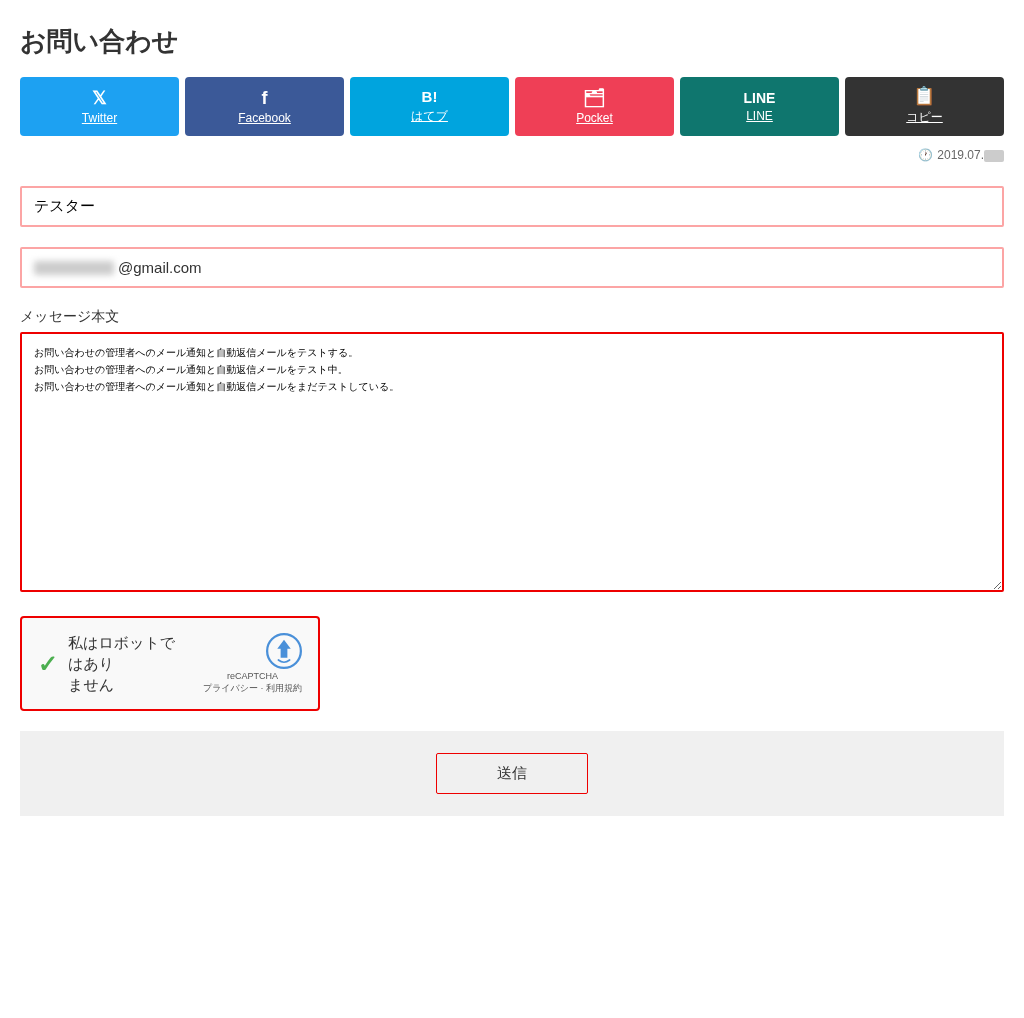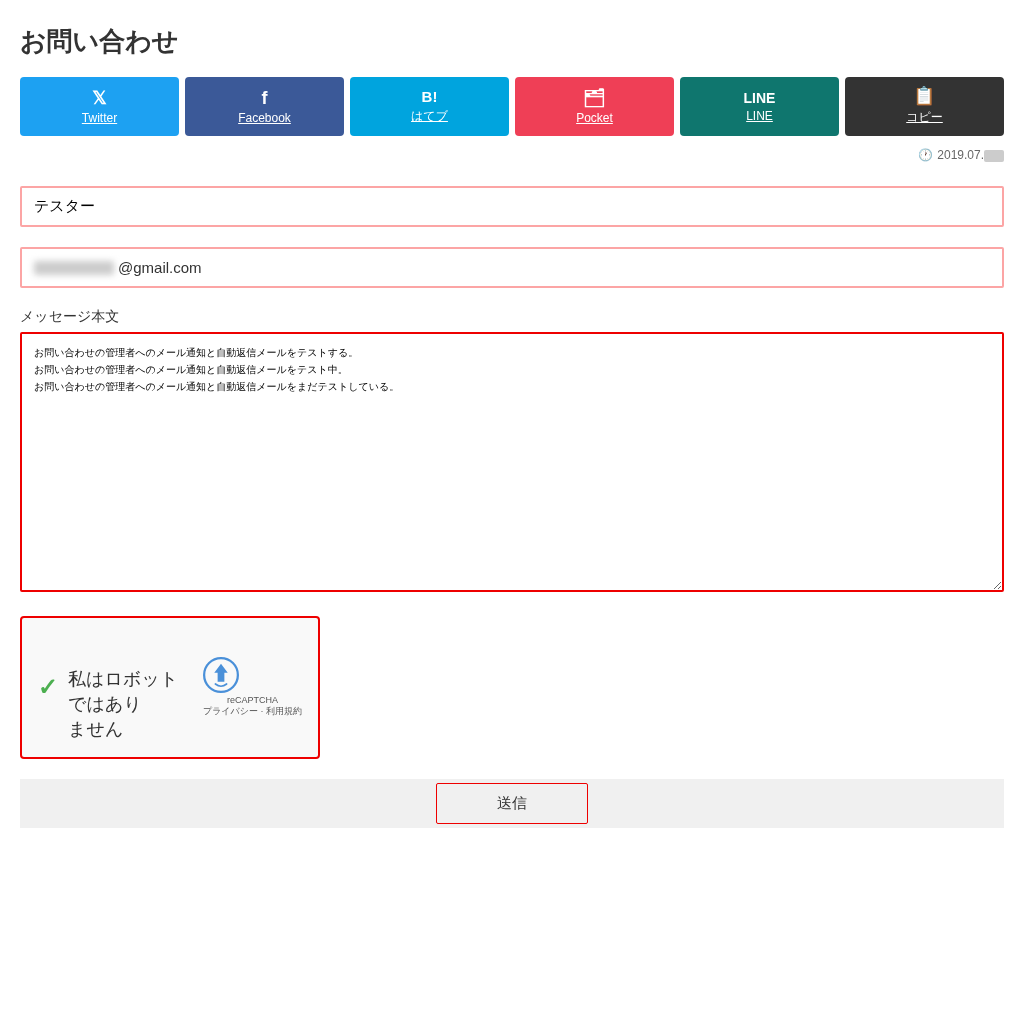--- a/index.html
+++ b/index.html
@@ -128,48 +128,47 @@
       flex: 1;
     }
 
     .checkmark {
       color: #4caf50;
       font-size: 24px;
       font-weight: bold;
     }
 
     .recaptcha-text {
-      font-size: 18px;
+      font-size: 15px;
       color: #333;
       line-height: 1.4;
-      margin-top: 35px;
     }
 
     .recaptcha-logo-area {
       display: flex;
       flex-direction: column;
-      align-items: flex-start;
+      align-items: flex-end;
       gap: 2px;
     }
 
     .recaptcha-logo {
       width: 36px;
       height: 36px;
     }
 
     .recaptcha-brand {
       font-size: 9px;
       color: #555;
       text-align: center;
       line-height: 1.3;
     }
 
     .submit-area {
       background: #f0f0f0;
-      padding: 4px 20px;
+      padding: 22px 20px;
       display: flex;
       justify-content: center;
       margin-top: 8px;
     }
 
     .submit-btn {
       background: #f0f0f0;
       border: 1px solid #e00;
       border-radius: 2px;
       padding: 10px 60px;

